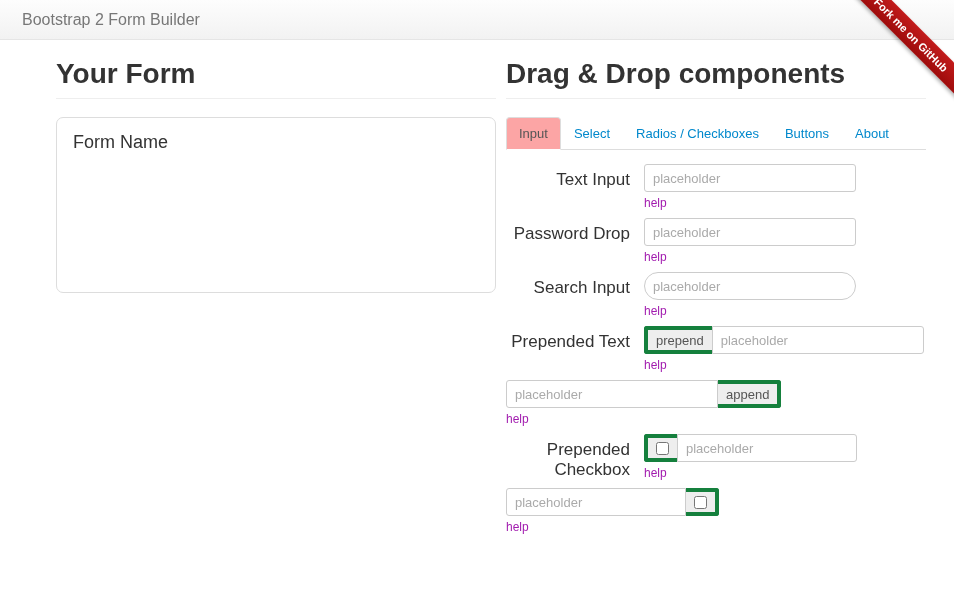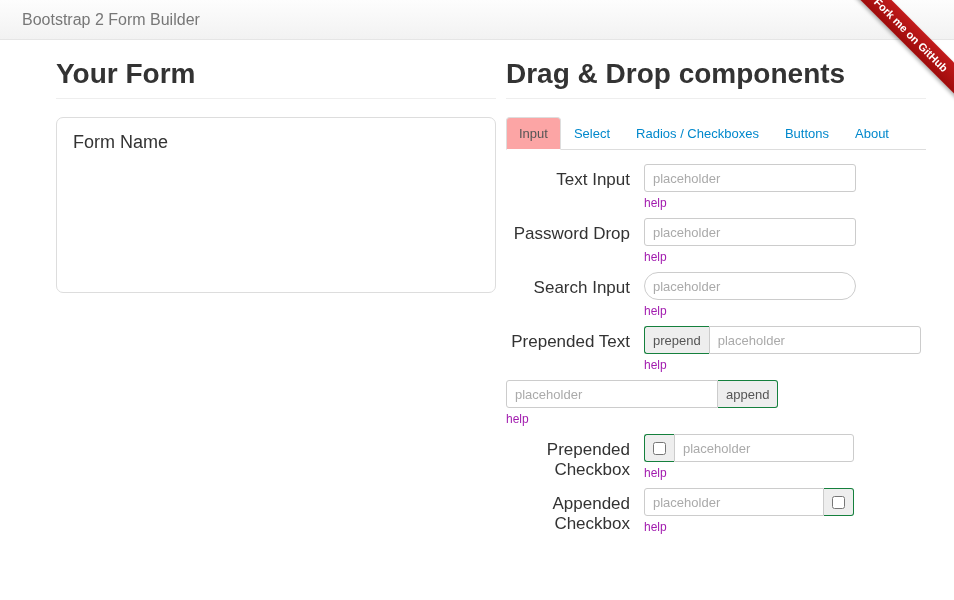--- a/index.html
+++ b/index.html
@@ -105,21 +105,21 @@
     .input-group {
       display: inline-flex;
       align-items: stretch;
     }
     .addon {
       display: inline-flex;
       align-items: center;
       justify-content: center;
       padding: 0 8px;
       background: #eee;
-      border: 1px solid #15803d;
+      border: 4px solid #15803d;
       font-size: 13px;
       color: #555;
       height: 28px;
       min-width: 28px;
     }
     .addon input[type="checkbox"] {
       margin: 0;
     }
     .input-group .addon:first-child {
       border-right: none;
@@ -252,21 +252,20 @@
             <span class="addon">
               <input type="checkbox" style="">
             </span>
             <input type="text" style="width: 180px;" placeholder="placeholder">
           </div>
           <div class="help">help</div>
         </div>
       </div>
 
       <div class="control-group">
-        <div class="control-label">Appended Checkbox</div>
         <div class="controls">
           <div class="input-group">
             <input type="text" style="width: 180px;" placeholder="placeholder">
             <span class="addon">
               <input type="checkbox" style="">
             </span>
           </div>
           <div class="help">help</div>
         </div>
       </div>

